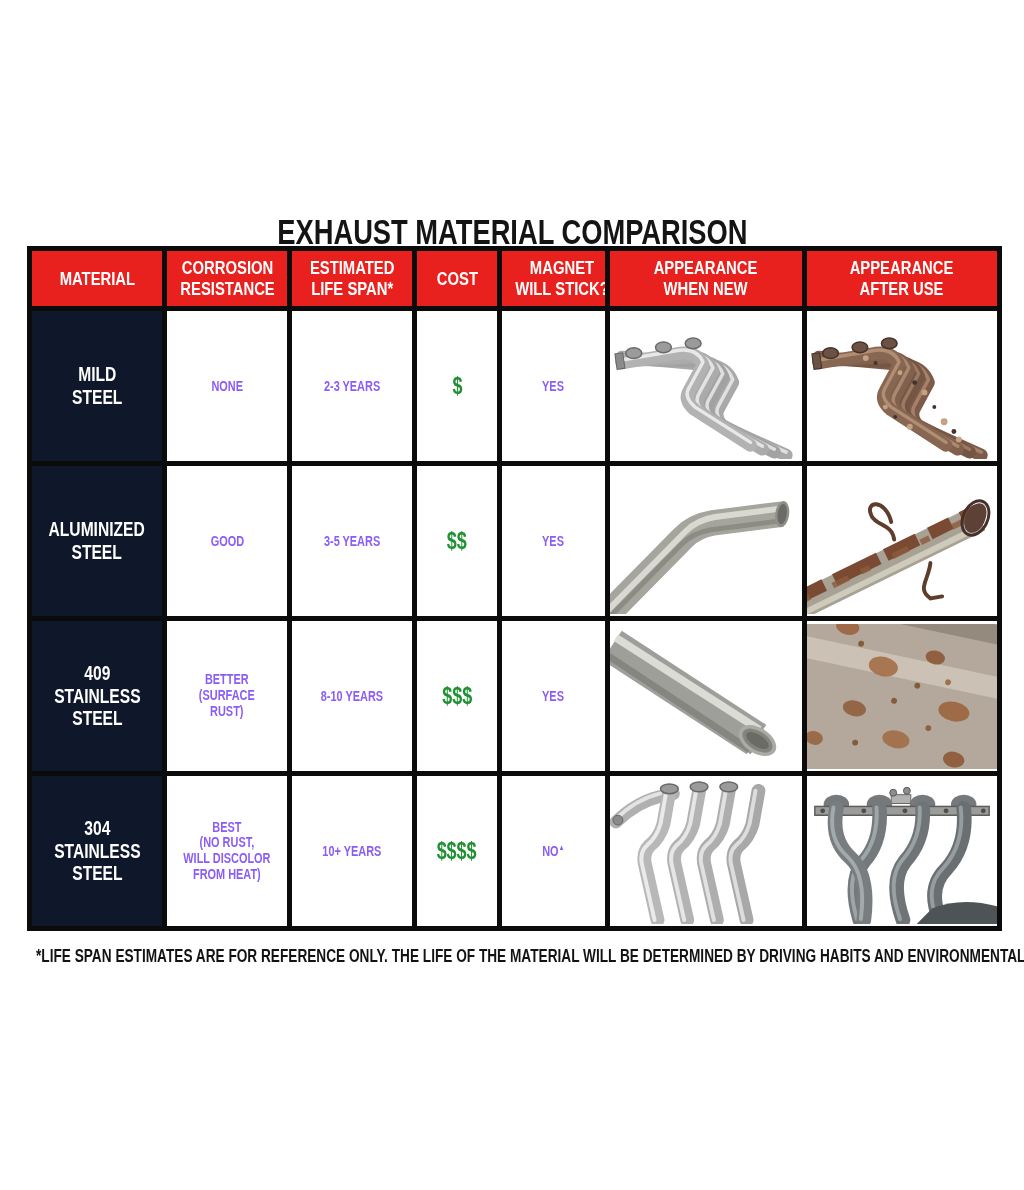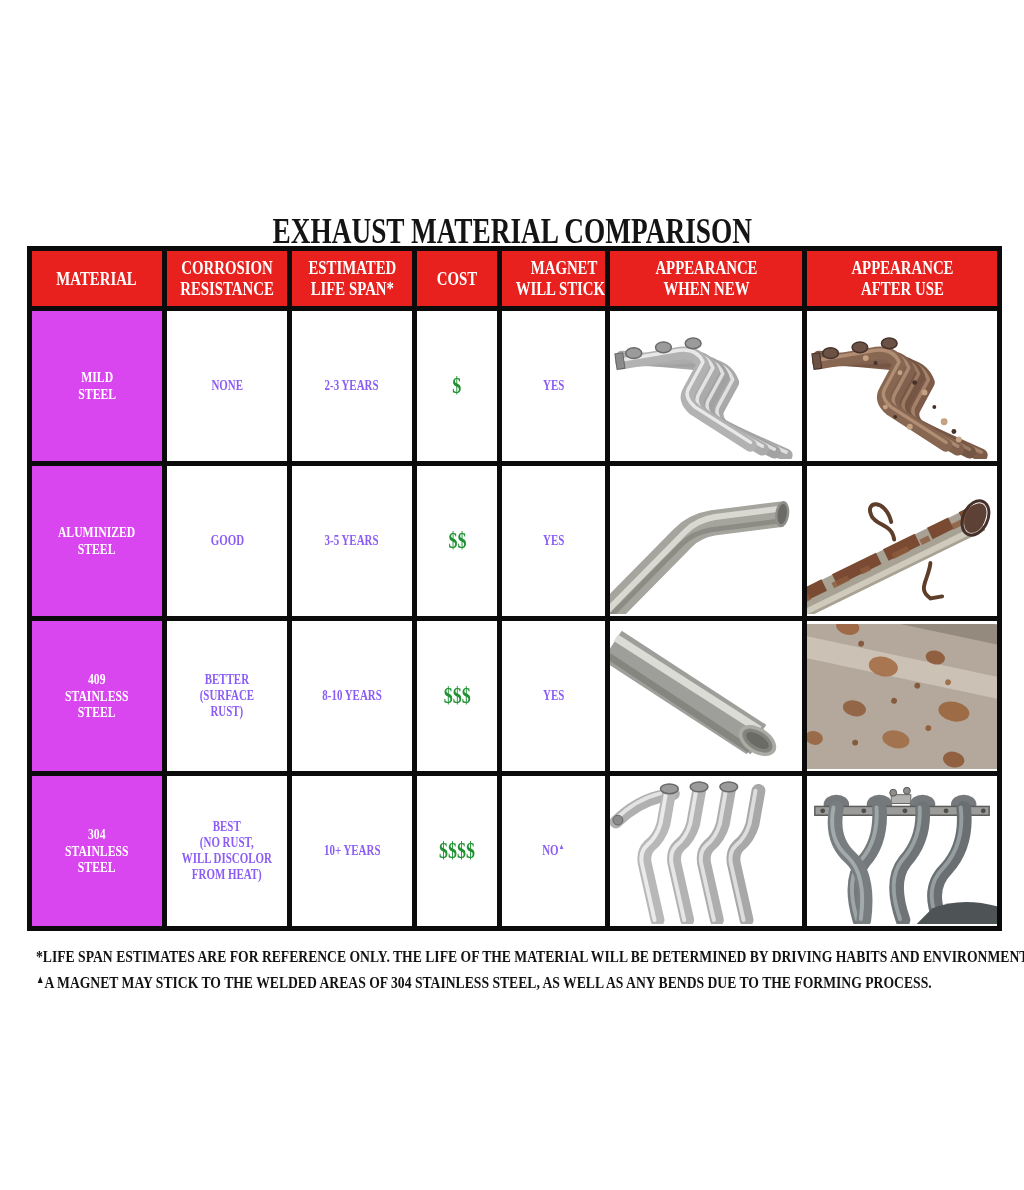--- a/index.html
+++ b/index.html
@@ -1,32 +1,32 @@
 <!DOCTYPE html>
 <html><head>
 <meta charset="utf-8">
 <style>
   html,body{margin:0;padding:0;background:#ffffff;}
   .page{position:relative;width:1024px;height:1190px;background:#ffffff;
-        font-family:Liberation Serif, serif;color:#131313;overflow:hidden;}
+        font-family:Liberation Sans, sans-serif;color:#131313;overflow:hidden;}
   
   .cond{display:inline-block;transform:scaleX(0.78);transform-origin:50% 50%;
         white-space:pre;font-weight:700;text-align:center;line-height:1.12;}
   .cond-l{display:inline-block;transform:scaleX(0.78);transform-origin:0 50%;
         white-space:pre;font-weight:700;}
   .title{position:absolute;top:212px;left:0;width:1024px;text-align:center;
         font-size:35px;font-weight:700;color:#141414;}
   table.cmp{position:absolute;left:27px;top:246px;width:970px;
         border-collapse:collapse;table-layout:fixed;}
   .cmp th,.cmp td{border:5px solid #0b0b0b;padding:0;text-align:center;
         vertical-align:middle;overflow:hidden;}
   .cmp thead tr{height:60px;}
   .cmp tbody tr{height:155px;}
   .cmp th{background:#e8211e;color:#ffffff;font-size:19px;font-weight:700;}
-  td.mat{background:#d946ef;color:#ffffff;font-size:15px;}
+  td.mat{background:#0f172a;color:#ffffff;font-size:20px;}
   td.txt{font-size:14px;color:#8b5cf6;}
   td.cost{color:#1f9132;font-size:23px;}
   td.photo{background:#ffffff;}
   td.photo svg{display:block;width:100%;height:145px;}
   .mag-sup{font-size:56%;vertical-align:super;}
   .footnotes{position:absolute;left:36px;top:945px;width:985px;
         font-size:17.5px;font-weight:700;color:#131313;}
   .fline{line-height:23px;white-space:pre;}
   .tri-marker{font-size:11px;vertical-align:5px;}
 </style>
@@ -270,16 +270,15 @@
             <path d="M 128,132 Q 158,120 194,130 L 194,148 L 112,148 Z" fill="#4e5355"></path>
           </svg>
         </td>
       </tr>
 
     </tbody>
   </table>
 
   <div class="footnotes">
     <div class="fline"><span class="cond-l"><span>*</span><span>LIFE SPAN ESTIMATES ARE FOR REFERENCE ONLY. THE LIFE OF THE MATERIAL WILL BE DETERMINED BY DRIVING HABITS AND ENVIRONMENTAL FACTORS.</span></span></div>
-    <div class="fline"><span class="cond-l"><span class="tri-marker">▲</span><span>A MAGNET MAY STICK TO THE WELDED AREAS OF 304 STAINLESS STEEL, AS WELL AS ANY BENDS DUE TO THE FORMING PROCESS.</span></span></div>
   </div>
 
 </div>
 
 </body></html>

